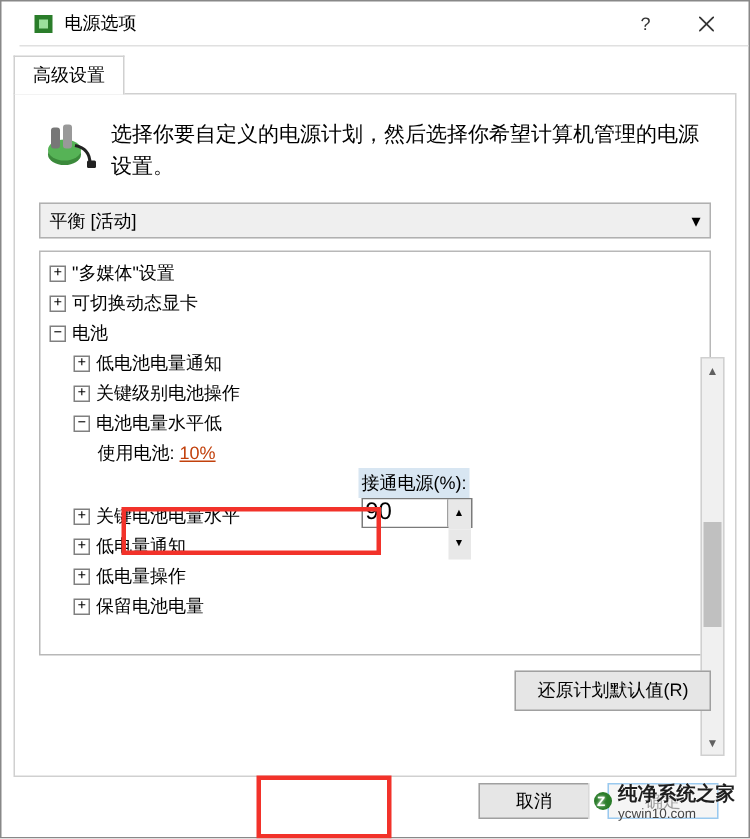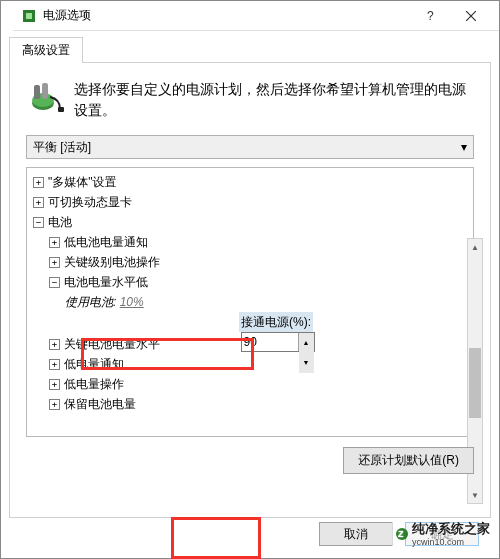--- a/index.html
+++ b/index.html
@@ -19,26 +19,26 @@
     .intro-icon { width: 38px; height: 38px; margin-right: 10px; flex: 0 0 38px; }
     .intro-text { font-size: 14px; color: #000000; line-height: 1.5; }
     .plan-select { margin: 4px 6px 8px 6px; height: 24px; border: 1px solid #b0b0b0; background: #efefef; display: flex; align-items: center; justify-content: space-between; padding: 0 6px; font-size: 12px; }
     .tree-box { border: 1px solid #b8b8b8; margin: 0 6px; height: 270px; overflow: hidden; background: #fff; }
     .tree { padding: 4px 2px 2px 4px; font-size: 12px; color: #000; line-height: 20px; }
     .node { display: flex; align-items: center; white-space: nowrap; height: 20px; }
     .expander { width: 11px; height: 11px; border: 1px solid #808080; display: inline-flex; align-items: center; justify-content: center; margin-right: 4px; font-size: 9px; line-height: 1; color: #000; background: #fff; flex-shrink: 0; font-family: monospace; }
     .node-label { }
     .lvl1 { padding-left: 2px; }
     .lvl2 { padding-left: 18px; }
-    .lvl3 { padding-left: 34px; font-style: italic; }
-    .link-val { color: #737373; text-decoration: underline; cursor: pointer; }
+    .lvl3 { padding-left: 34px; }
+    .link-val { color: #c2410c; text-decoration: underline; cursor: pointer; }
     .sel-row { display: flex; align-items: center; padding-left: 50px; height: 22px; flex-direction: column; }
     .sel-label { background: #d8e6f2; padding: 0 2px; }
     .num-input { margin-left: 3px; height: 20px; display: inline-flex; border: 1px solid #7a7a7a; }
-    .num-input input { width: 56px; border: none; font-size: 12px; padding: 0 2px; outline: none; }
+    .num-input input { width: 56px; border: none; font-size: 16px; padding: 0 2px; outline: none; }
     .spin { width: 16px; display: flex; flex-direction: column; border-left: 1px solid #a0a0a0; }
     .spin-btn { flex: 1; display: flex; align-items: center; justify-content: center; background: #e8e8e8; font-size: 7px; }
     .scrollbar { position: absolute; right: 7px; top: 175px; width: 16px; height: 266px; background: #f0f0f0; border: 1px solid #d0d0d0; display: flex; flex-direction: column; }
     .scroll-arrow { height: 16px; display: flex; align-items: center; justify-content: center; font-size: 8px; color: #606060; }
     .scroll-track { flex: 1; position: relative; }
     .scroll-thumb { position: absolute; top: 40%; left: 1px; right: 1px; height: 70px; background: #c0c0c0; }
     .restore-wrap { display: flex; justify-content: flex-end; padding-top: 10px; padding-right: 6px; }
     .restore-btn { border: 1px solid #a0a0a0; background: #e6e6e6; font-size: 12px; padding: 4px 14px; position: relative; }
     .dlg-buttons { position: absolute; bottom: 12px; right: 20px; display: flex; gap: 12px; }
     .dlg-btn { border: 1px solid #a0a0a0; background: #e6e6e6; font-size: 12px; width: 74px; height: 24px; display: flex; align-items: center; justify-content: center; }

